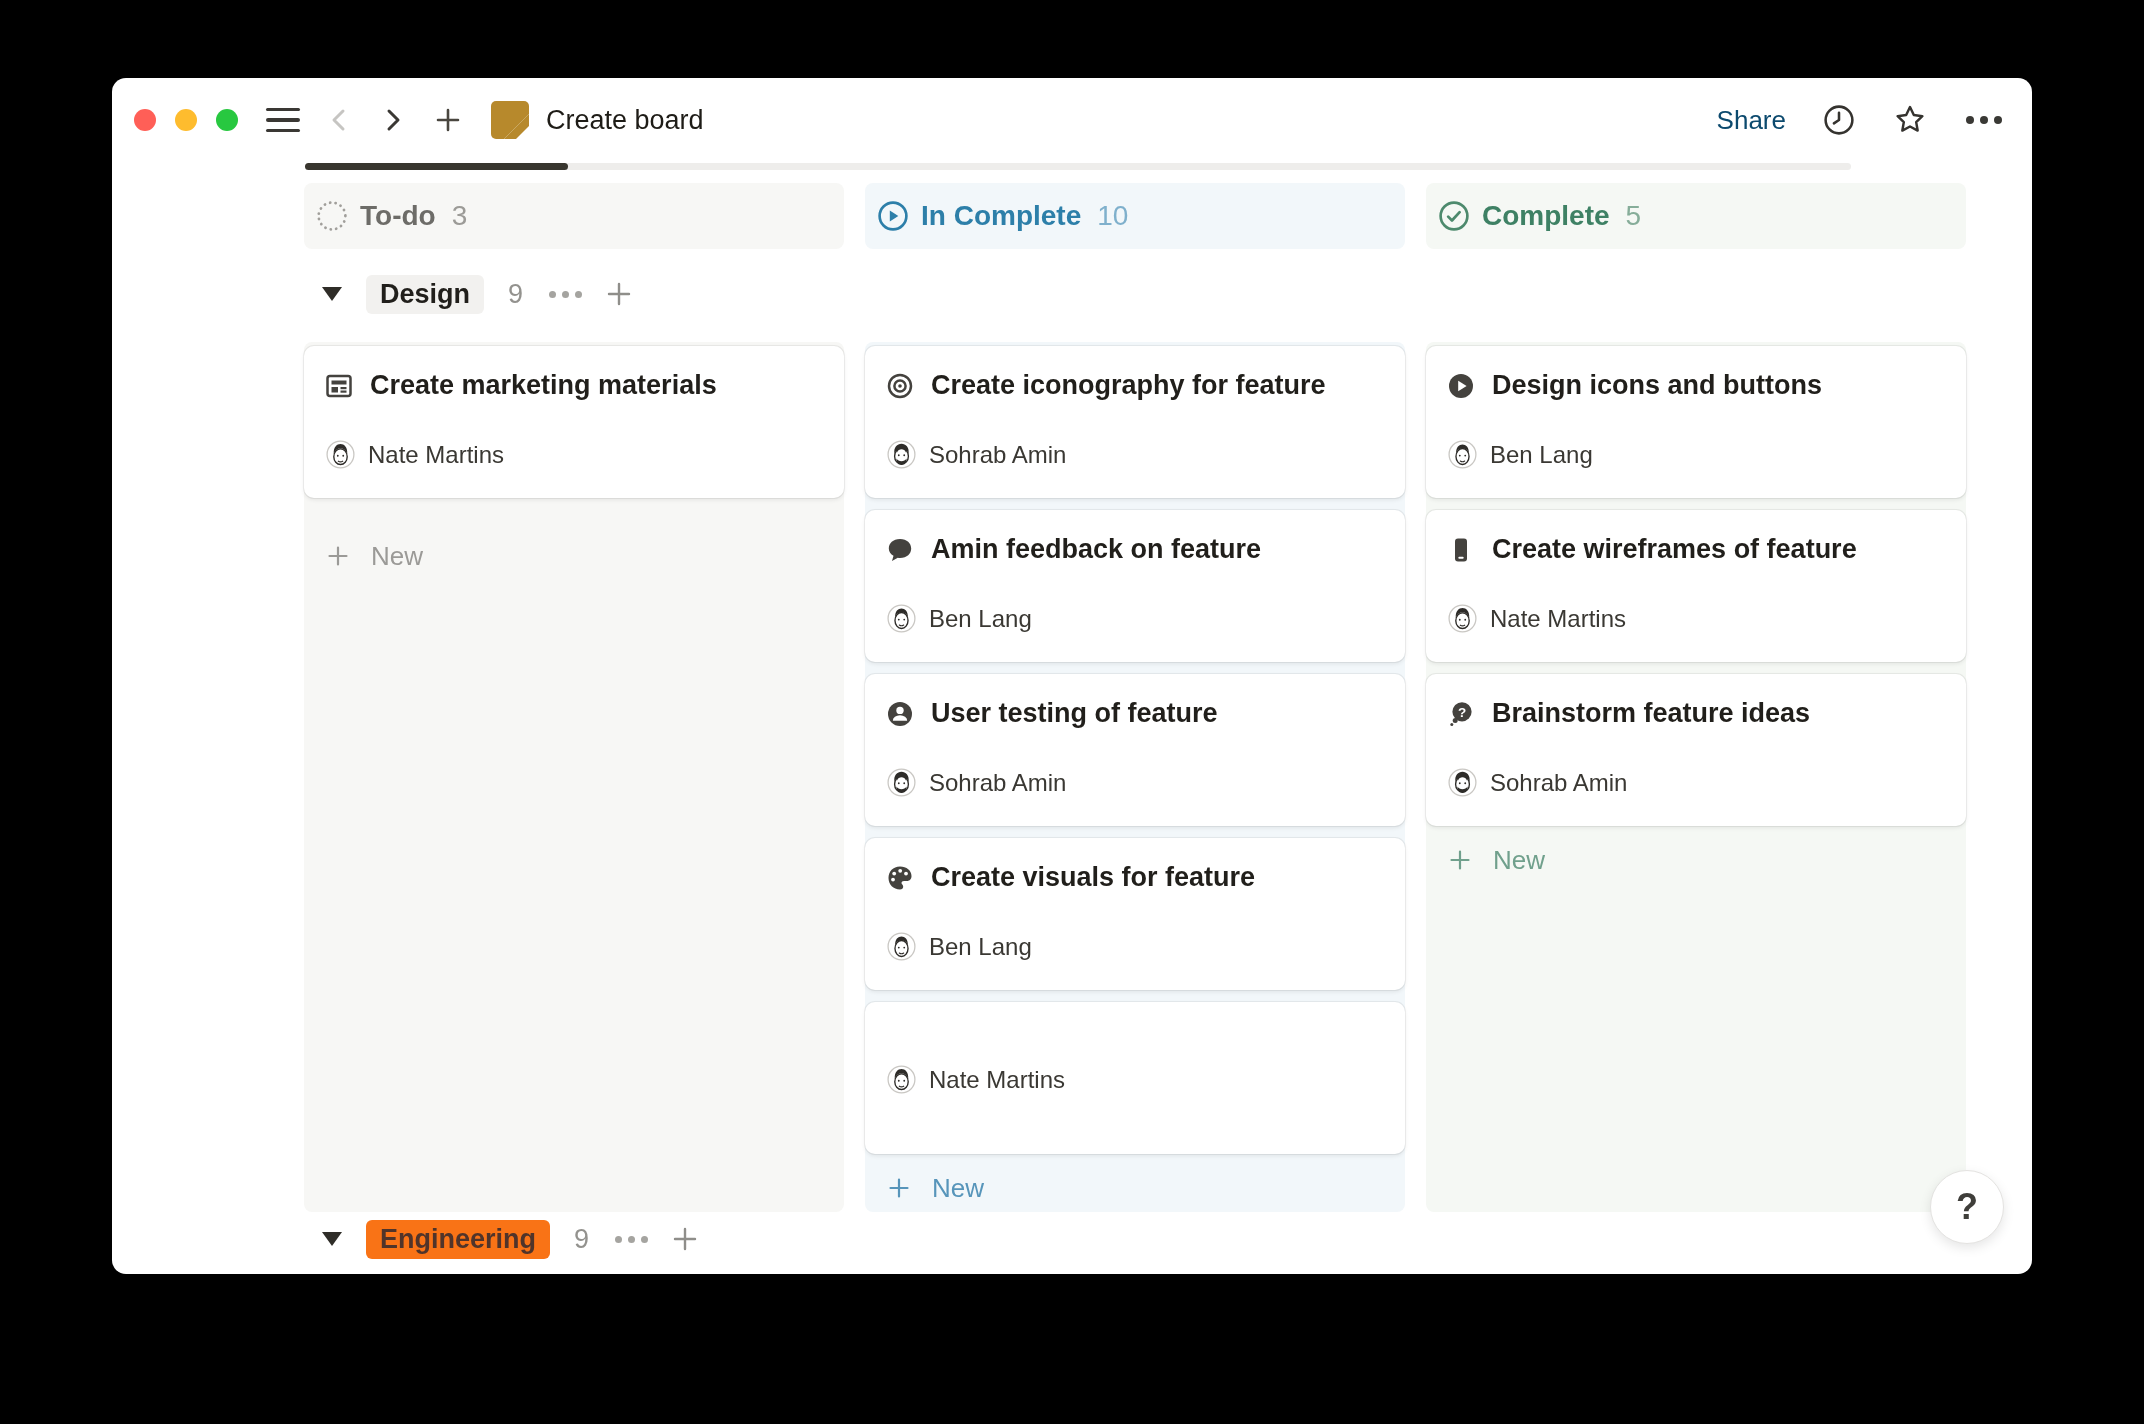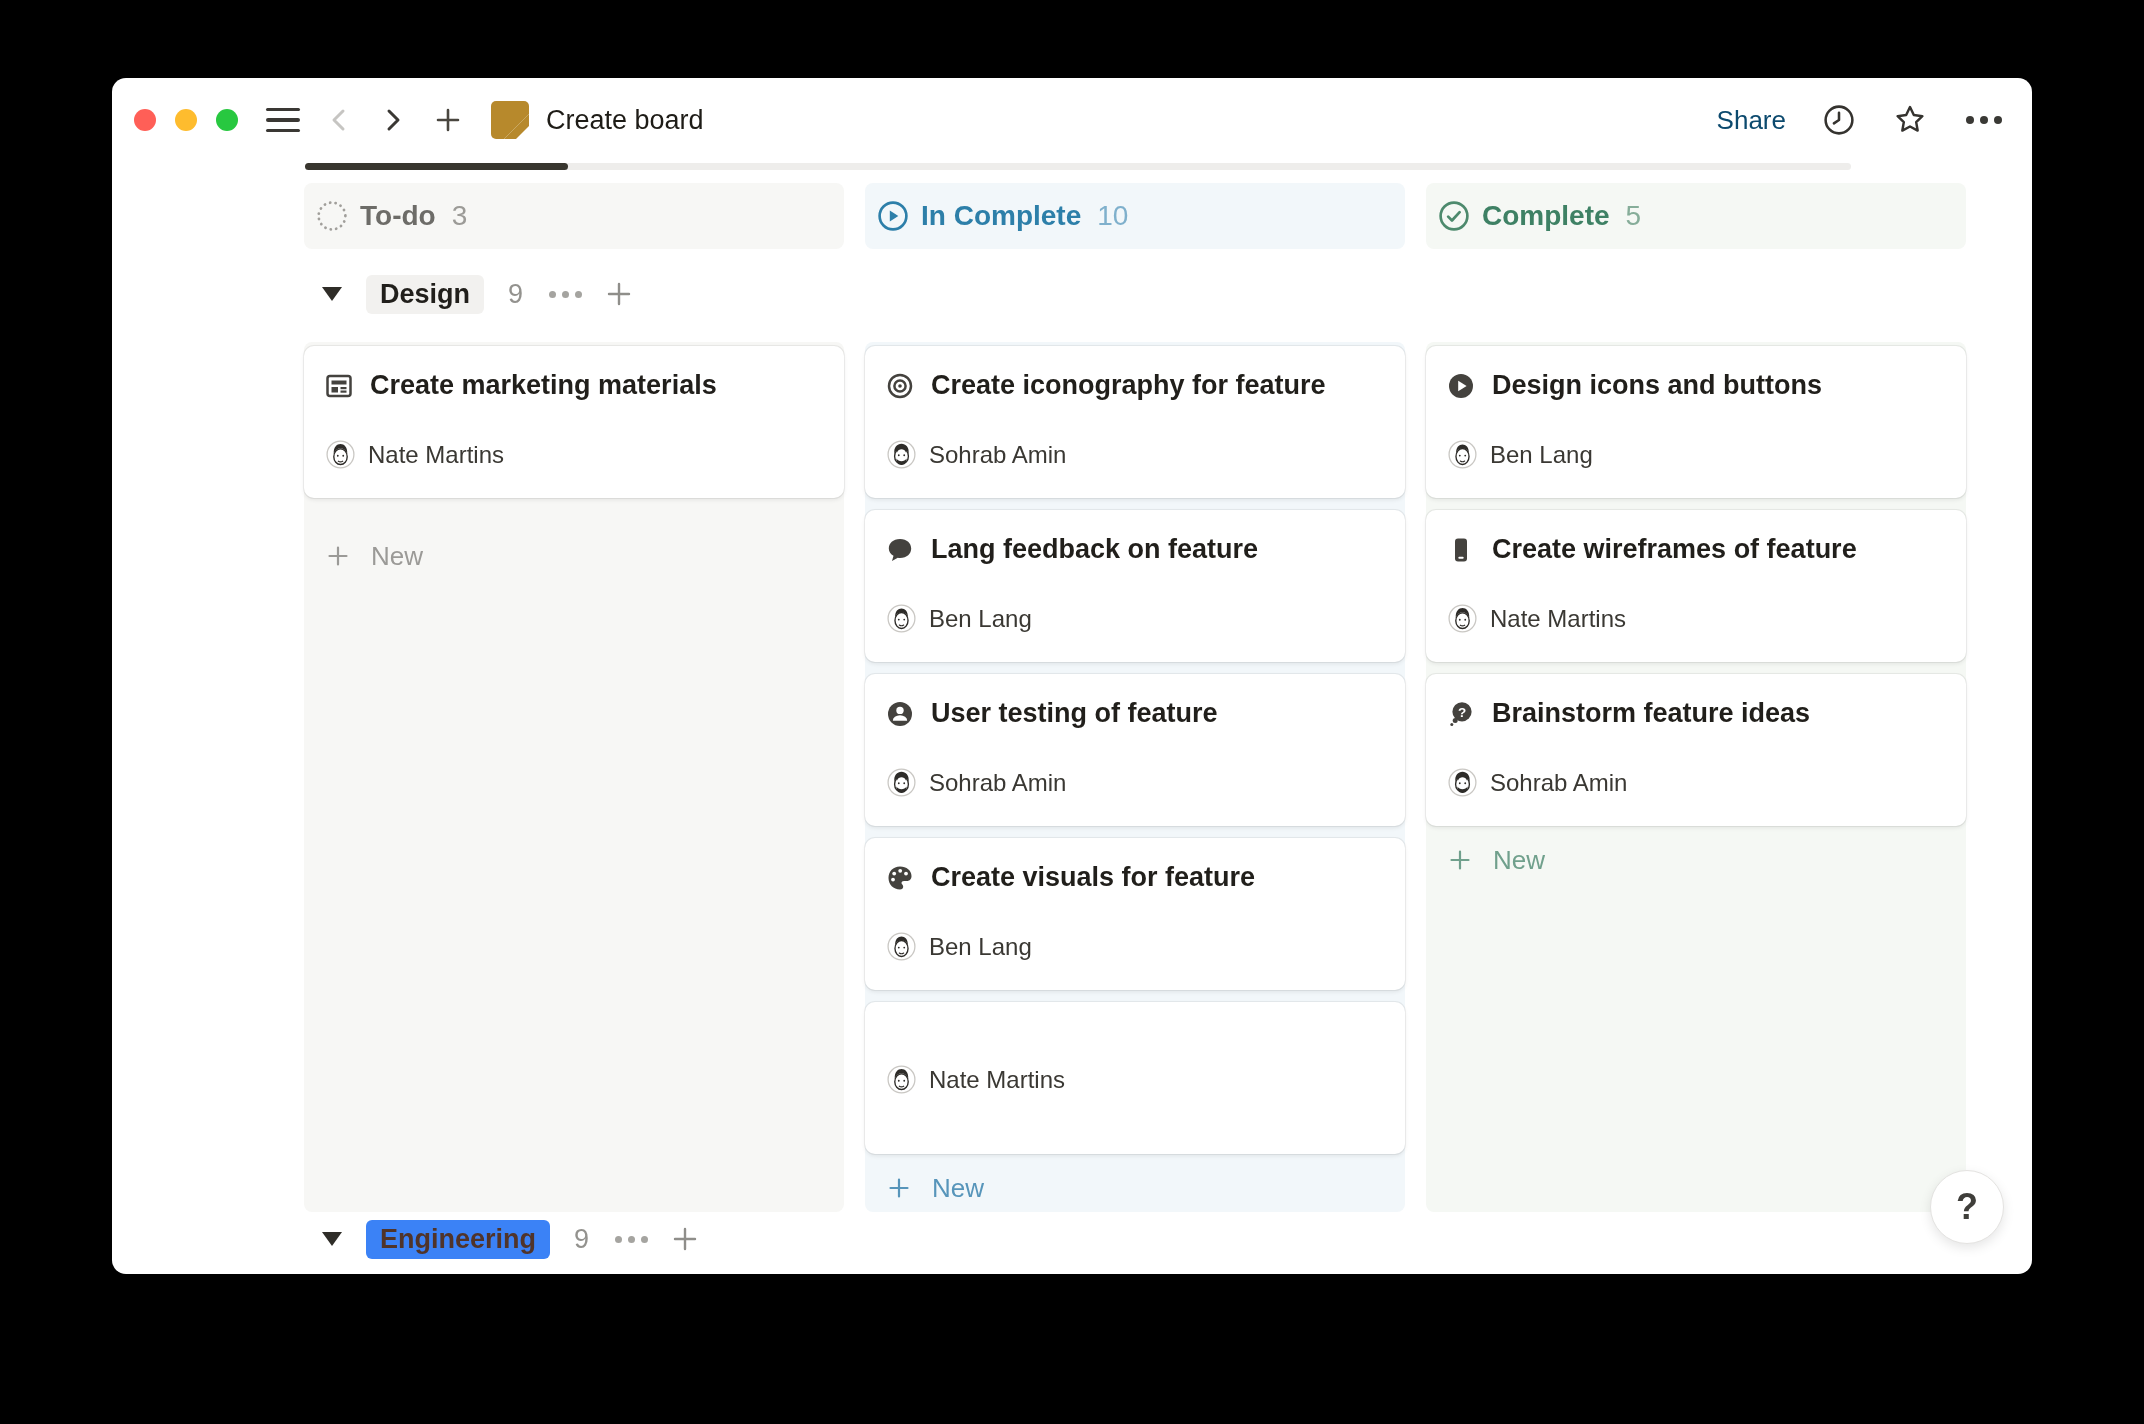--- a/index.html
+++ b/index.html
@@ -33,21 +33,21 @@
   .col-header .h-label{font-size:28px;font-weight:600;}
   .col-header .h-count{font-size:28px;margin-left:16px;font-weight:400;}
   .ch-todo{background:#f7f7f5;} .ch-todo .h-label{color:#6d6c68;} .ch-todo .h-count{color:#9c9b97;}
   .ch-prog{background:#f2f7fa;} .ch-prog .h-label{color:#2d7fa9;} .ch-prog .h-count{color:#7fb0cc;}
   .ch-comp{background:#f5f8f4;} .ch-comp .h-label{color:#3e8164;} .ch-comp .h-count{color:#86ad99;}
 
   .group-row{display:flex;align-items:center;margin:25px 0 0 18px;height:40px;}
   .tri{width:0;height:0;border-left:10px solid transparent;border-right:10px solid transparent;border-top:14px solid #2f2d28;}
   .group-pill{margin-left:24px;padding:4px 14px;border-radius:6px;font-size:27px;font-weight:700;}
   .pill-design{background:#f2f1ef;color:#211f1b;}
-  .pill-eng{background:#3b82f6;color:#50342a;border-radius:6px;}
+  .pill-eng{background:#f97316;color:#50342a;border-radius:6px;}
   .group-count{margin-left:24px;font-size:27px;color:#93928e;}
   .group-dots{margin-left:26px;display:flex;gap:6px;}
   .group-dots i{width:7px;height:7px;border-radius:50%;background:#a5a4a0;}
   .group-plus{margin-left:22px;display:flex;}
 
   .columns{display:flex;gap:21px;margin-top:28px;}
   .column{width:540px;height:870px;border-radius:8px;box-sizing:border-box;padding-top:4px;display:flex;flex-direction:column;gap:12px;}
   .col-todo{background:#f7f7f5;} .col-prog{background:#f2f7fa;} .col-comp{background:#f5f8f4;}
 
   .card{background:#fff;border-radius:10px;height:152px;box-sizing:border-box;padding:24px 20px 0;
@@ -265,21 +265,21 @@
           </div>
         </div>
 
         <div class="card">
           <div class="card-title-row">
             <span class="card-icon">
               <svg width="30" height="30" viewBox="0 0 30 30">
                 <path d="M15,4 c-7,0 -11.2,4.4 -11.2,9.4 c0,3.1 1.9,5.7 4.7,7.3 L7,26 l5.8,-3.2 c0.7,0.1 1.5,0.2 2.2,0.2 c7,0 11.2,-4.4 11.2,-9.5 C26.2,8.4 22,4 15,4 Z" fill="#44423e"></path>
               </svg>
             </span>
-            <span class="card-title">Lang feedback on feature</span>
+            <span class="card-title">Amin feedback on feature</span>
           </div>
           <div class="card-assignee">
             <svg class="avatar">
                 <use href="#av-ben"></use>
               </svg>
             <span class="assignee-name">Ben Lang</span>
           </div>
         </div>
 
         <div class="card">

